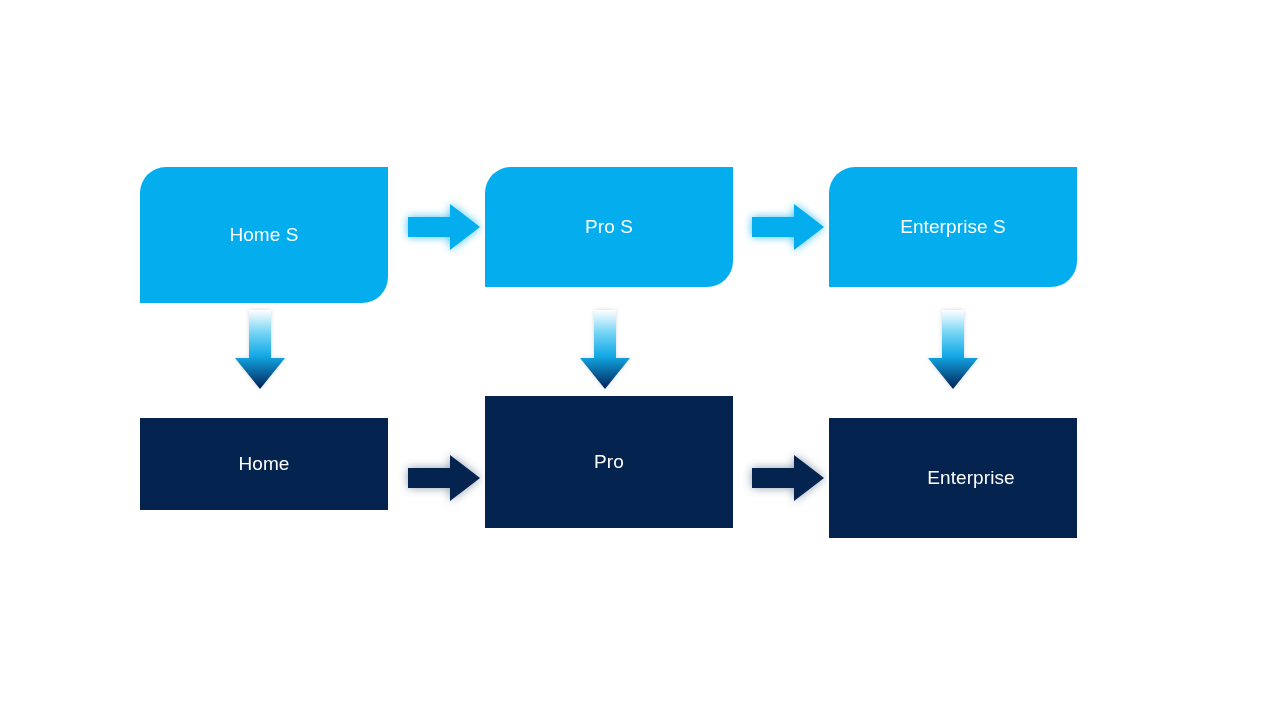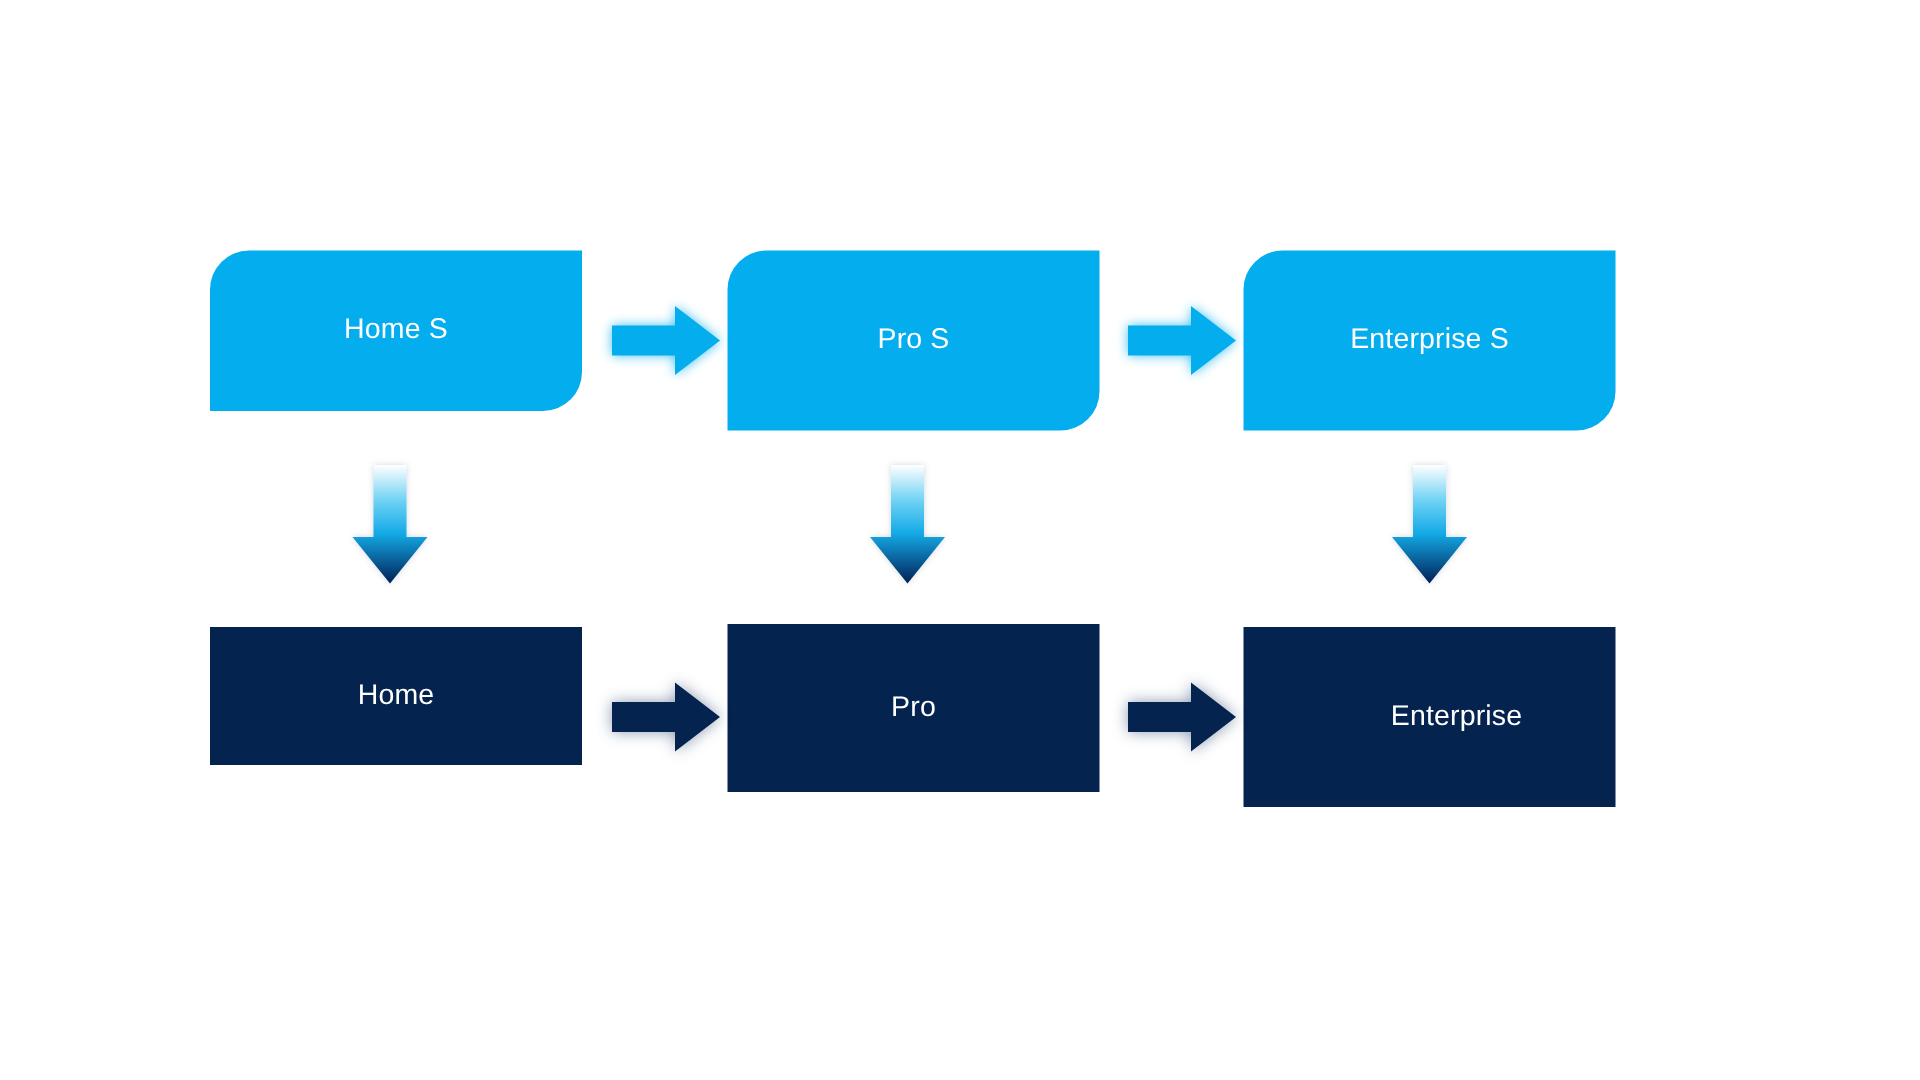--- a/index.html
+++ b/index.html
@@ -69,21 +69,21 @@
 
   .arrow-right-top   { filter: drop-shadow(0 0 4px rgba(3,173,238,0.75)); }
   .arrow-right-bottom{ filter: drop-shadow(0 0 5px rgba(4,35,79,0.45)); }
   .arrow-down        { filter: drop-shadow(0 0 2px rgba(4,35,79,0.18)); }
 </style>
 </head>
 <body>
 
 <div id="canvas">
 
-  <div class="node node-top" style="left:140px; top:167px; width:248px; height:107px;align-items:center;">
+  <div class="node node-top" style="left:140px; top:167px; width:248px; height:136px;align-items:center;">
     <span class="node-label">Home S</span>
   </div>
 
   <div class="node node-top" style="left:485px; top:167px; width:248px; height:120px;text-align:center;">
     <span class="node-label">Pro S</span>
   </div>
 
   <div class="node node-top" style="left:829px; top:167px; width:248px; height:120px;">
     <span class="node-label">Enterprise S</span>
   </div>
@@ -126,21 +126,21 @@
   <div class="arrow arrow-down" style="left:927px; top:310px; width:52px; height:80px;">
     <svg viewBox="0 0 52 80" preserveAspectRatio="none">
       <polygon points="15,0 37,0 37,48 51,48 26,79 1,48 15,48" fill="url(#downGrad)"></polygon>
     </svg>
   </div>
 
   <div class="node node-bottom" style="left:140px; top:418px; width:248px; height:92px;">
     <span class="node-label">Home</span>
   </div>
 
-  <div class="node node-bottom" style="left:485px; top:416px; width:248px; height:112px;align-items:center;">
+  <div class="node node-bottom" style="left:485px; top:396px; width:248px; height:132px;align-items:center;">
     <span class="node-label">Pro</span>
   </div>
 
   <div class="node node-bottom" style="left:829px; top:418px; width:248px; height:120px;padding-left:36px;">
     <span class="node-label">Enterprise</span>
   </div>
 
   <div class="arrow arrow-right-bottom" style="left:408px; top:453px; width:72px; height:50px;">
     <svg viewBox="0 0 72 50" preserveAspectRatio="none">
       <polygon points="0,15 42,15 42,2 72,25 42,48 42,35 0,35" fill="#04234F"></polygon>

